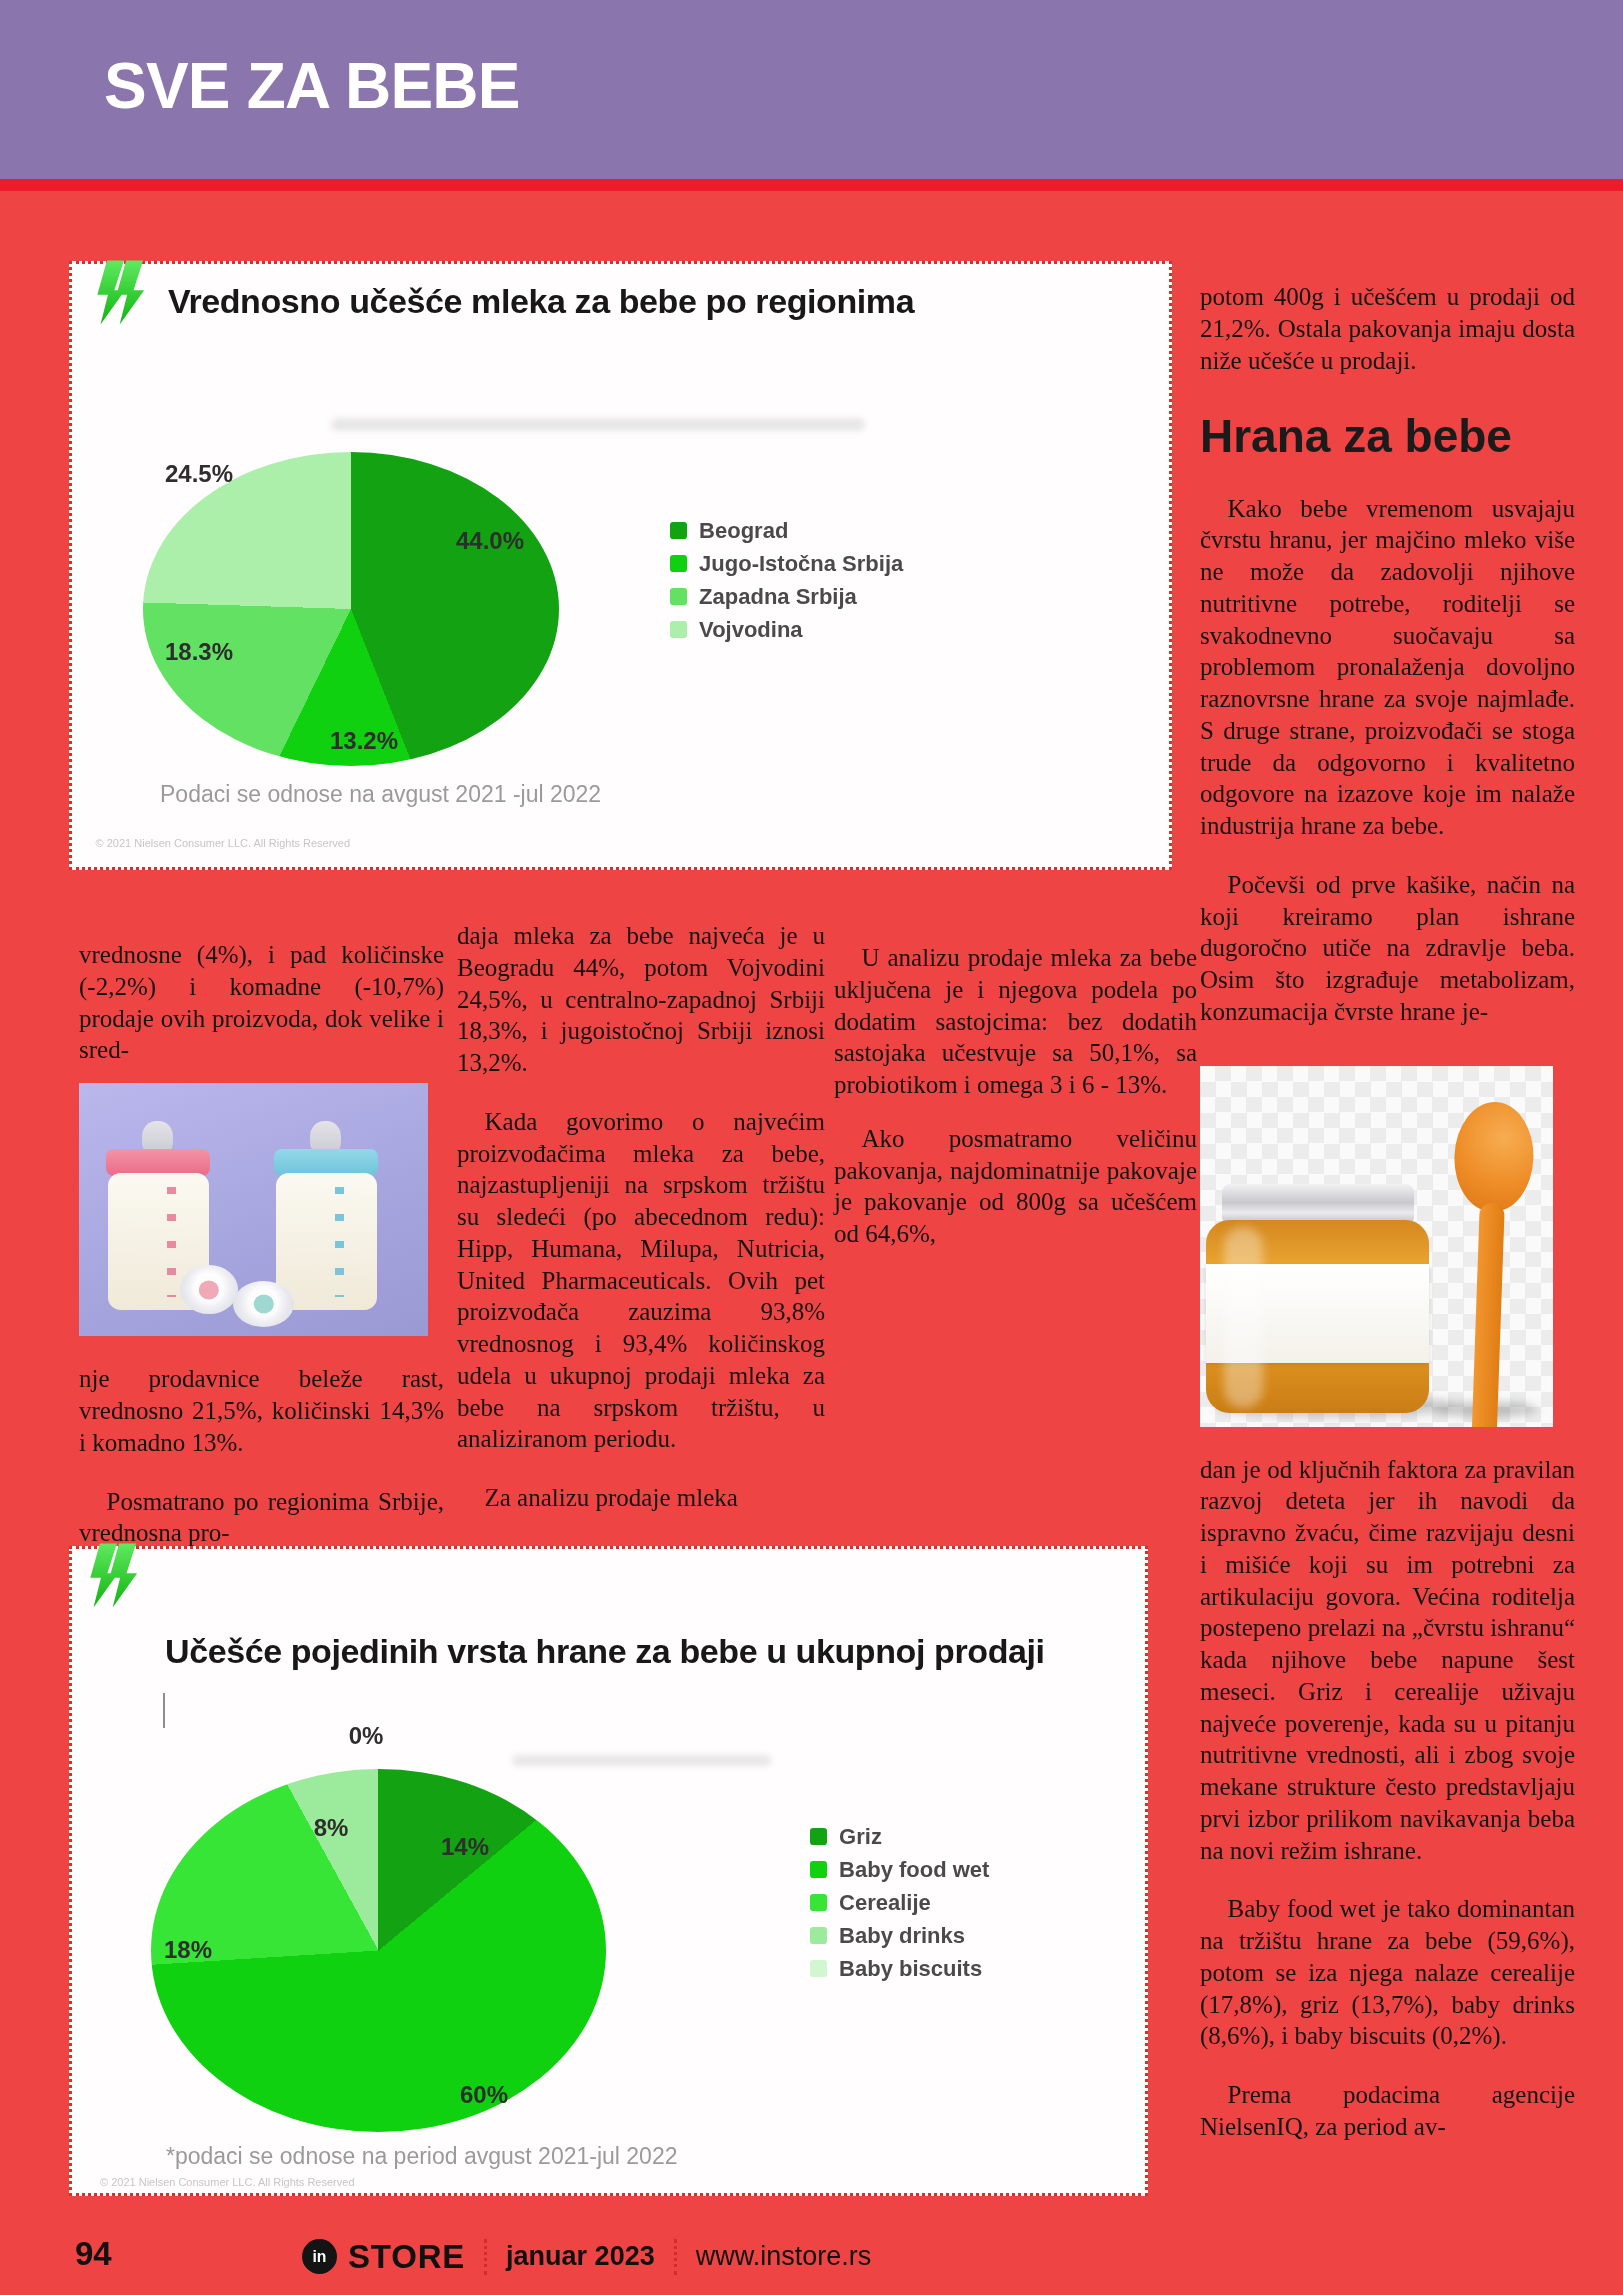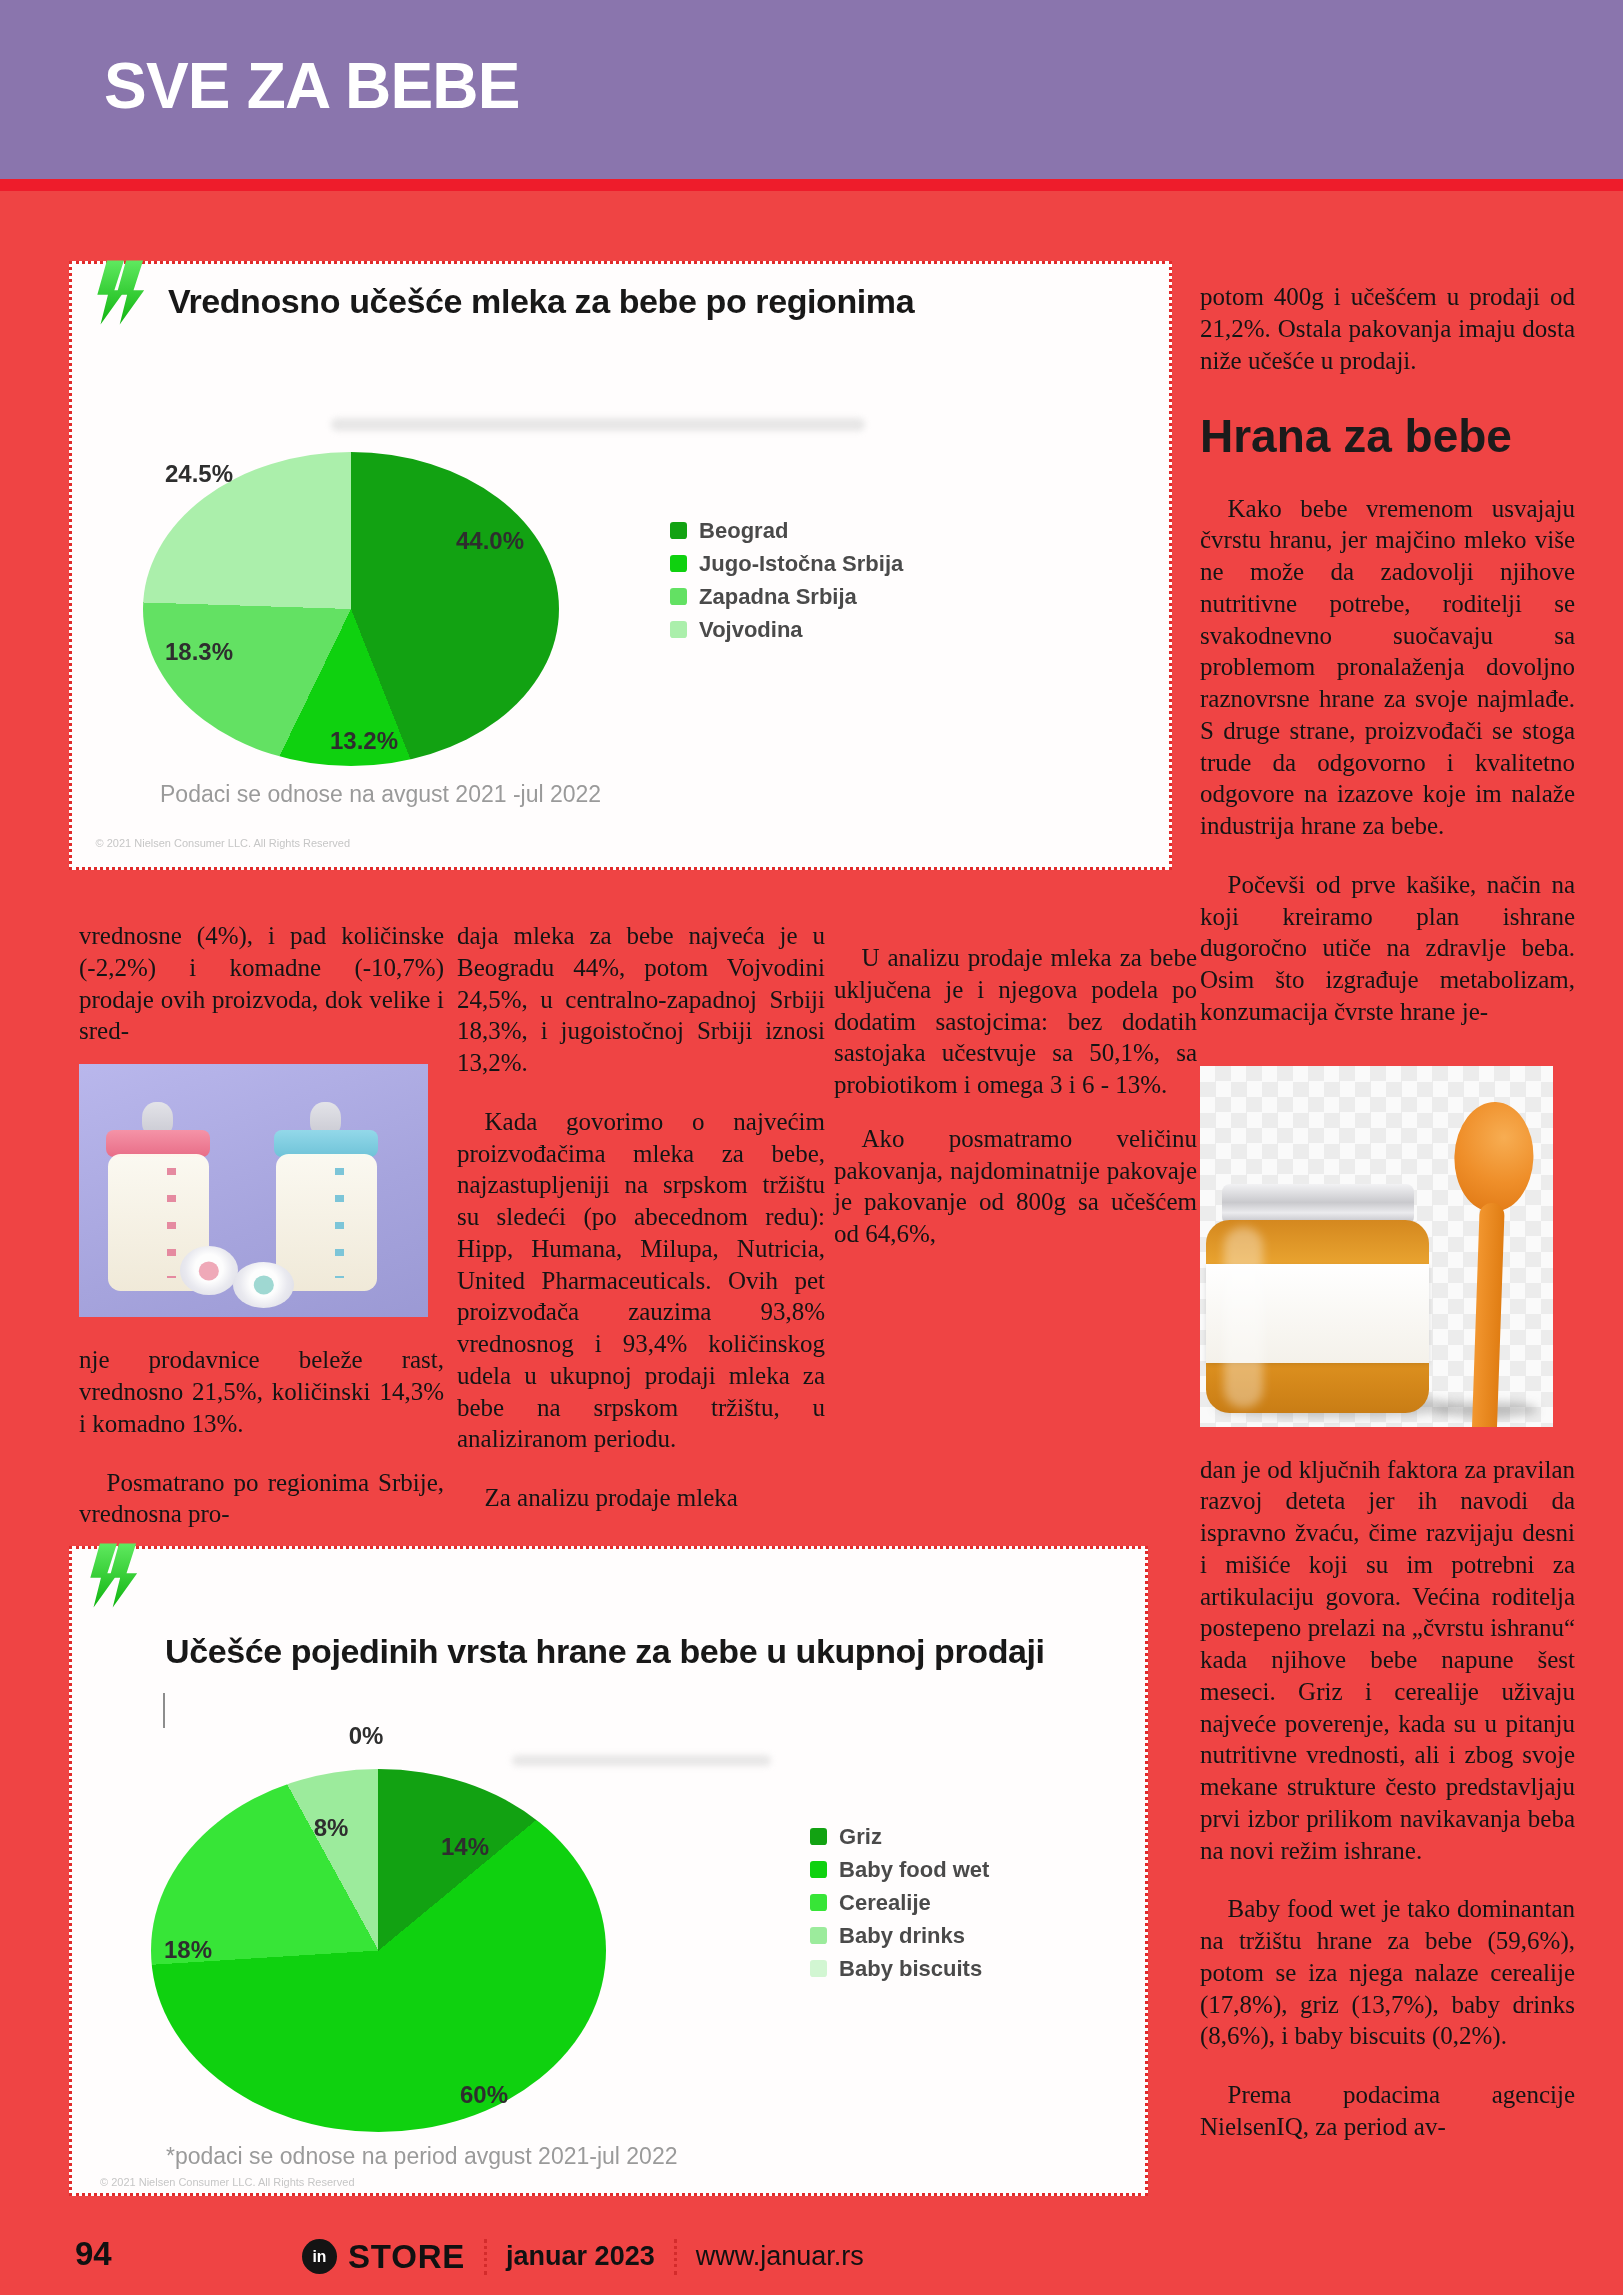--- a/index.html
+++ b/index.html
@@ -55,21 +55,21 @@
                    font-weight:400; color:#9a9a9a; }
   .box1 .chart-caption { left:88px; top:517px; }
   .box2 .chart-caption { left:94px; top:594px; }
   .chart-copy { position:absolute; font-family:"Liberation Sans",sans-serif; font-size:11px; color:#c6c6c6; }
   .box1 .chart-copy { left:23.6px; top:573px; }
   .box2 .chart-copy { left:28px; top:627px; }
 
   
   .col { position:absolute; font-size:25px; line-height:1.27; color:#141414; text-align:justify; }
   .col p { margin:0; }
-  .col1 { left:79px; top:920px; width:365px; }
+  .col1 { left:79px; top:939px; width:365px; }
   .col2 { left:457px; top:920px; width:368px; }
   .col3 { left:834px; top:920px; width:363px; }
   .col4 { left:1200px; top:281px; width:375px; }
   .mt { margin-top:27px !important; }
   .mt-sm { margin-top:22px !important; }
   .indent { text-indent:1.1em; }
   .col h2 { font-family:"Liberation Sans",sans-serif; font-size:46px; font-weight:700;
             color:#1b1b1b; margin-top:31px; text-align:left; }
 
   
@@ -285,18 +285,18 @@
   </div>
 
   <div class="footer">
     <div class="pagenum">94</div>
     <div class="fgroup">
       <div class="logo-circle">in</div>
       <div class="mag">STORE</div>
       <div class="fsep"></div>
       <div class="issue">januar 2023</div>
       <div class="fsep"></div>
-      <div class="site">www.januar.rs</div>
+      <div class="site">www.instore.rs</div>
     </div>
   </div>
 
 </div>
 
 
 </body></html>

